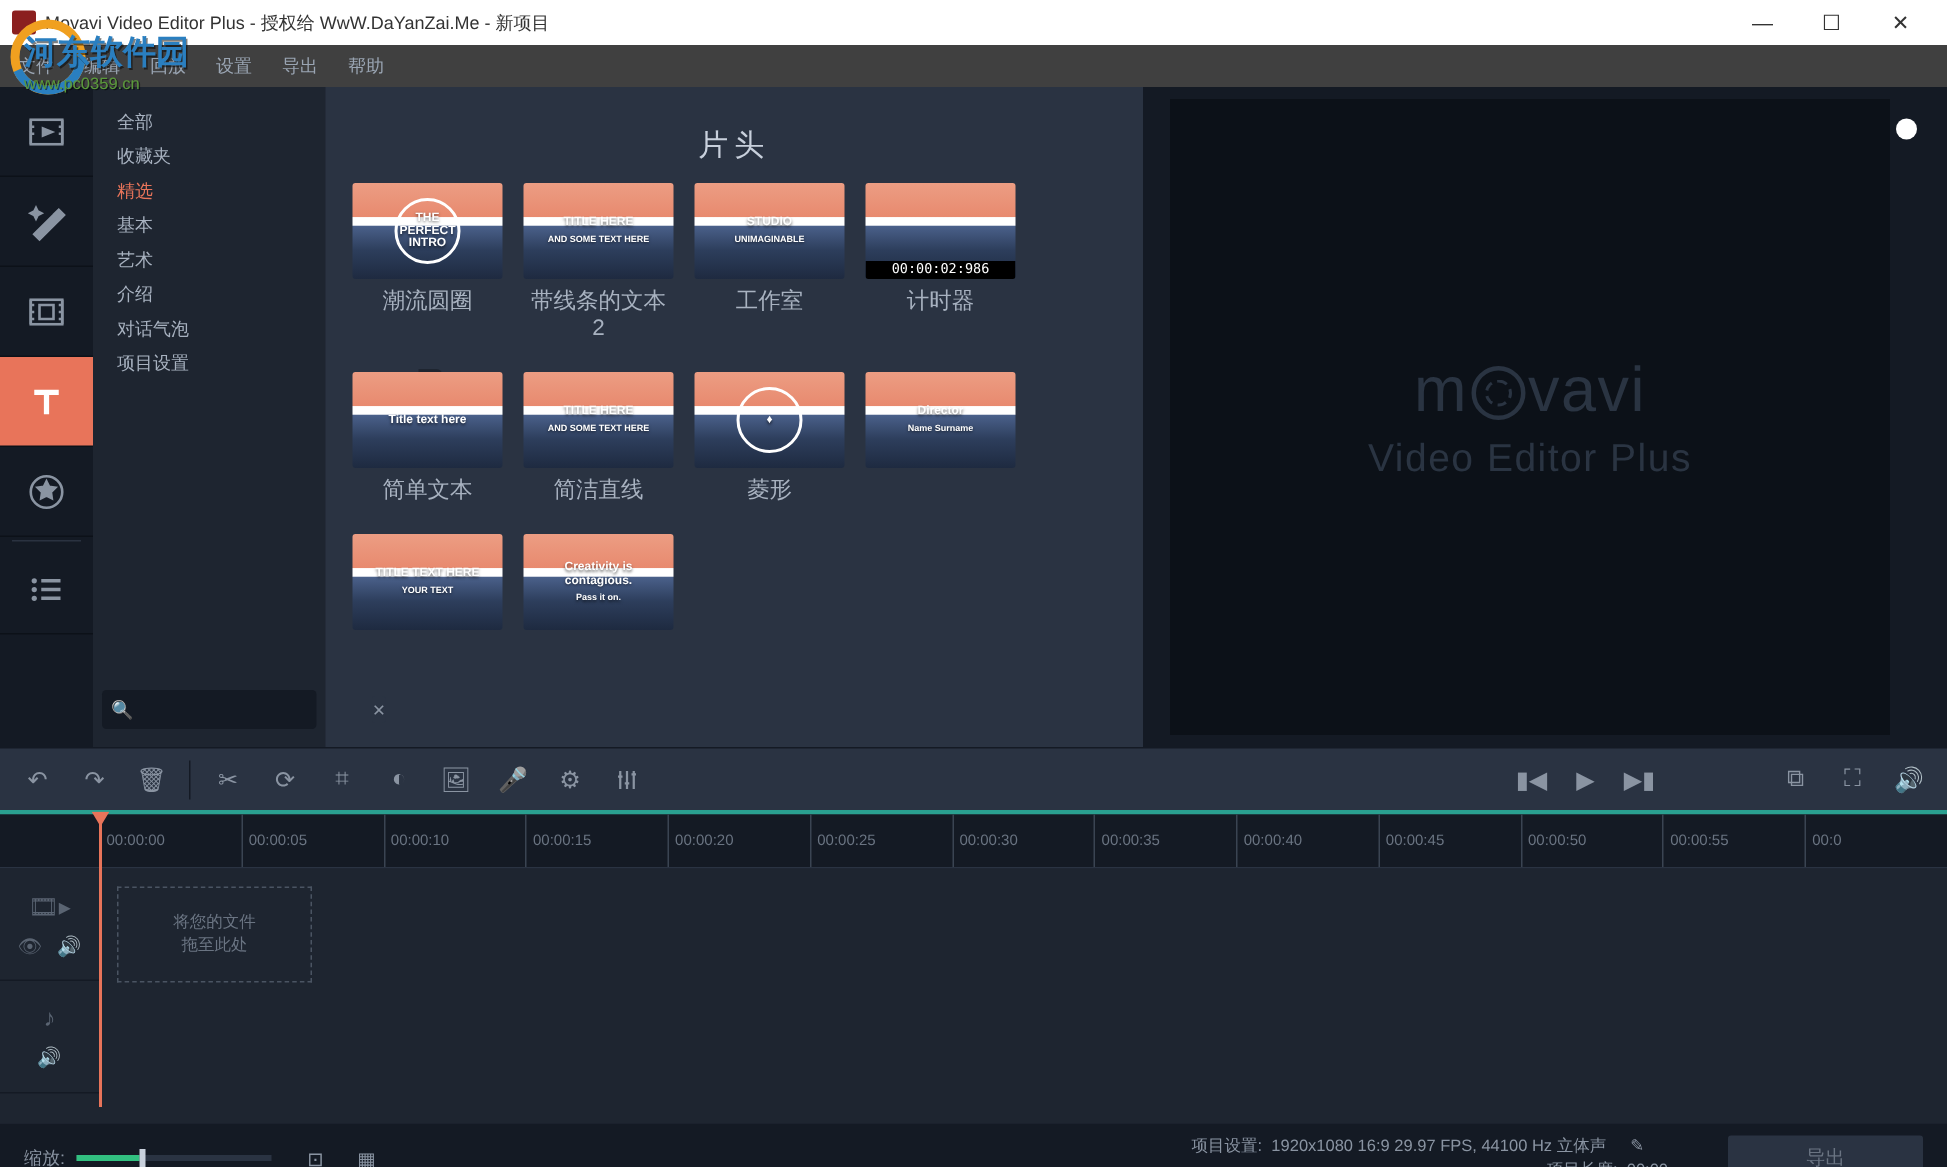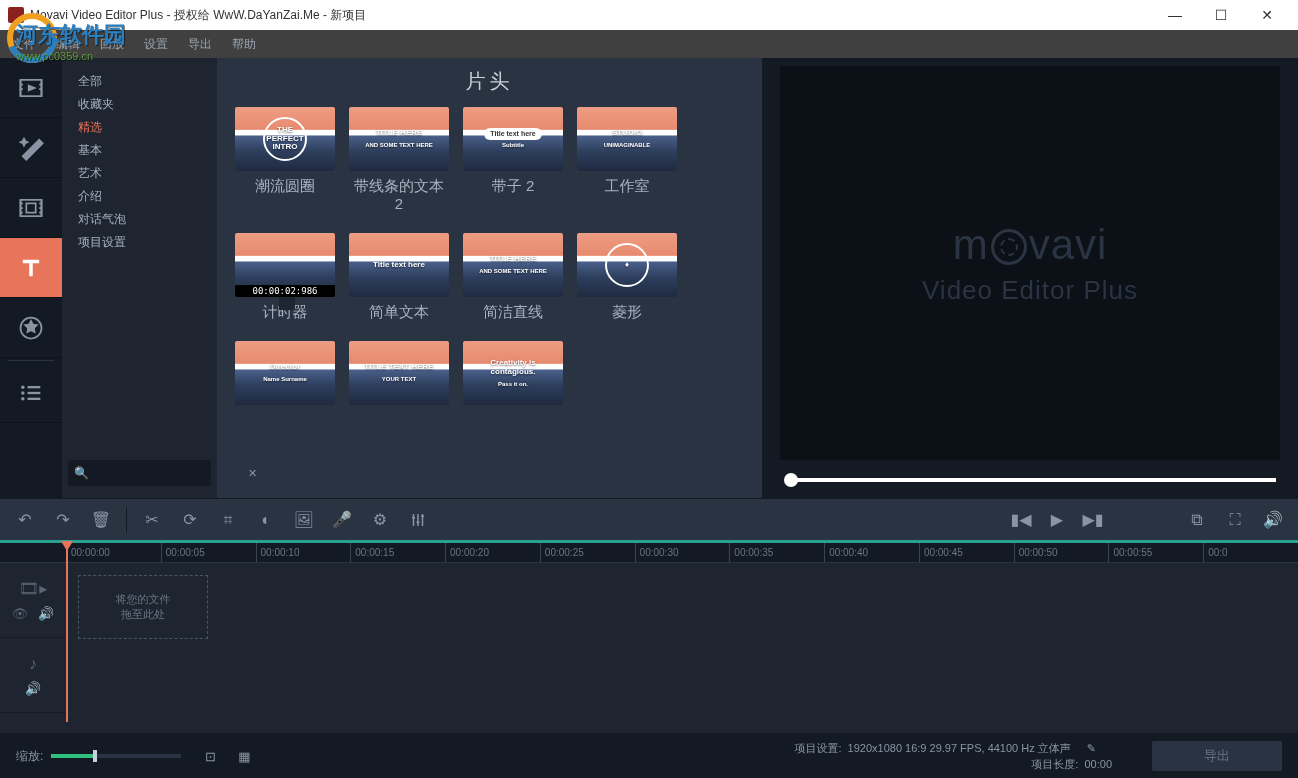--- a/index.html
+++ b/index.html
@@ -27,49 +27,49 @@
 .browser { flex: 1; background: #2a3342; display: flex; position: relative; }
 .category-panel { width: 155px; background: #1e2530; padding: 8px 0; display: flex; flex-direction: column; }
 .cat-list { flex: 1; padding: 4px 10px; font-size: 12px; }
 .cat-item { padding: 3px 6px; cursor: pointer; color: #a8b2c0; }
 .cat-item.selected { color: #e8745a; }
 .collapse-handle { position: absolute; left: 217px; top: 50%; transform: translateY(-50%); width: 16px; height: 64px; background: #1e2530; display: flex; align-items: center; justify-content: center; cursor: pointer; font-size: 12px; color: #8a94a2; border-radius: 0 4px 4px 0;}
 .search-row { display: flex; align-items: center; padding: 4px 6px; background: #141a24; margin: 0 6px 4px; border-radius: 3px; }
 .search-row input { flex: 1; background: transparent; border: none; color: #8a94a2; font-size: 12px; outline: none; }
 .search-row .clear { width: 18px; height: 18px; background:#2a3342; display:flex;align-items:center;justify-content:center; font-size:11px; cursor:pointer; border-radius:2px; color:#8a94a2;}
 
-.thumbs-area { flex: 1; padding: 10px 18px; overflow: hidden; }
+.thumbs-area { flex: 1; padding: 10px 18px; overflow: hidden; margin-top: 15px; }
 .section-title { text-align: center; font-size: 20px; color: #c8d0dc; margin-bottom: 12px; letter-spacing: 4px; }
 .thumb-grid { display: grid; grid-template-columns: repeat(4, 100px); gap: 20px 14px; justify-content: start; }
 .thumb-item { width: 100px; }
 .thumb-box { width: 100px; height: 64px; background: linear-gradient(180deg, #ec9d83 0%, #e88a6f 35%, #fff 36%, #fff 44%, #4a608a 45%, #2d3e5c 70%, #1e2a40 100%); border-radius: 2px; display: flex; flex-direction: column; align-items: center; justify-content: center; color: #fff; font-size: 8px; text-align: center; position: relative; cursor: pointer; overflow:hidden; }
 .thumb-box.timer::after { content: attr(data-tc); position:absolute; bottom:0; left:0; right:0; background:#000; font-size:9px; padding:1px 2px; font-family: monospace; }
 .thumb-box .ov { background: rgba(0,0,0,0); padding: 2px 4px; font-weight: bold; text-shadow: 0 1px 2px rgba(0,0,0,.6); line-height:1.1;}
 .thumb-box .ov.boxed { background:#fff; color:#333; border-radius:8px; padding:2px 6px; font-size:7px; text-shadow:none;}
 .thumb-box .circle { width:44px;height:44px;border:2px solid #fff;border-radius:50%;display:flex;align-items:center;justify-content:center; }
 .thumb-label { text-align: center; font-size: 15px; color: #a8b2c0; margin-top: 6px; line-height: 1.2; }
 
-.preview { width: 536px; background: #141a24; display: flex; flex-direction: column; padding: 8px 18px 8px 18px; }
+.preview { width: 536px; background: #141a24; display: flex; padding: 8px 18px 8px 18px; }
 .preview-screen { flex: 1; background: #0c1118; display: flex; flex-direction: column; align-items: center; justify-content: center; color: #2a3442; }
 .logo-text { font-size: 42px; font-weight: 300; letter-spacing: 1px; }
 .logo-text .o { display:inline-flex; width:36px;height:36px; border:3px solid #2a3442; border-radius:50%; vertical-align: middle; margin: 0 2px; position:relative;}
 .logo-text .o::before { content:""; position:absolute; inset:6px; border:2px dashed #2a3442; border-radius:50%;}
 .logo-sub { font-size: 26px; font-weight: 300; margin-top: 6px; letter-spacing: 1px;}
 .scrubber { height: 30px; display: flex; align-items: center; padding: 10px 4px 0; }
 .scrub-dot { width: 14px; height: 14px; background:#fff; border-radius:50%; }
 .scrub-line { flex:1; height:4px; background:#fff; margin-left:-2px;}
 
 .toolbar2 { height: 42px; background: #2a3342; display: flex; align-items: center; padding: 0 8px; gap: 4px; border-top: 1px solid #141a24; }
 .tb-btn { width: 34px; height: 34px; display: flex; align-items: center; justify-content: center; color: #8a94a2; cursor: pointer; border-radius: 3px; font-size: 16px;}
 .tb-sep { width: 1px; height: 26px; background: #141a24; margin: 0 4px; }
 .tb-spacer { flex: 1; }
 .timecode { font-family: "Courier New", monospace; font-size: 22px; color: #c8d0dc; letter-spacing: 1px; padding: 0 12px;}
 .play-controls { display: flex; gap: 2px; margin: 0 12px; }
 
-.timeline-ruler { height: 20px; background: #141a24; display: flex; font-size: 10px; color: #6a7482; padding-left: 66px; position: relative; border-bottom:1px solid #2a3342;}
+.timeline-ruler { height: 36px; background: #141a24; display: flex; font-size: 10px; color: #6a7482; padding-left: 66px; position: relative; border-bottom:1px solid #2a3342;}
 .ruler-tick { width: 100px; border-left: 1px solid #3a4452; padding-left: 4px; display:flex; align-items:center;}
 .playhead { position:absolute; left:66px; top:0; bottom:-160px; width:2px; background:#e8745a; z-index:5;}
 .playhead::before { content:""; position:absolute; top:-2px; left:-5px; width:12px; height:10px; background:#e8745a; clip-path: polygon(0 0, 100% 0, 50% 100%);}
 
 .timeline-area { height: 170px; background: #1e2530; display: flex; position:relative; }
 .track-heads { width: 66px; background: #1e2530; }
 .track-head { height: 75px; display:flex; flex-direction:column; align-items:center; justify-content:center; gap:8px; color:#5a6472; border-bottom:1px solid #141a24;}
 .track-head .icons-row { display:flex; gap:10px; font-size:13px;}
 .tracks { flex: 1; position: relative; }
 .dropzone { position:absolute; top:12px; left:12px; width:130px; height:64px; border:1px dashed #4a5462; display:flex; align-items:center; justify-content:center; text-align:center; font-size:11px; color:#6a7482; line-height:1.4;}
@@ -191,27 +191,20 @@
               </div>
             </div>
             <div class="thumb-label">潮流圆圈</div>
           </div>
           <div class="thumb-item">
             <div class="thumb-box">
               <div class="ov">TITLE HERE</div>
               <div class="ov" style="font-size: 6px;">AND SOME TEXT HERE</div>
             </div>
             <div class="thumb-label">带线条的文本 2</div>
-          </div>
-          <div class="thumb-item">
-            <div class="thumb-box">
-              <div class="ov boxed">Title text here</div>
-              <div class="ov" style="font-size: 6px;">Subtitle</div>
-            </div>
-            <div class="thumb-label">带子 2</div>
           </div>
           <div class="thumb-item">
             <div class="thumb-box">
               <div class="ov">STUDIO</div>
               <div class="ov" style="font-size: 6px;">UNIMAGINABLE</div>
             </div>
             <div class="thumb-label">工作室</div>
           </div>
           <div class="thumb-item">
             <div class="thumb-box timer" data-tc="00:00:02:986">

